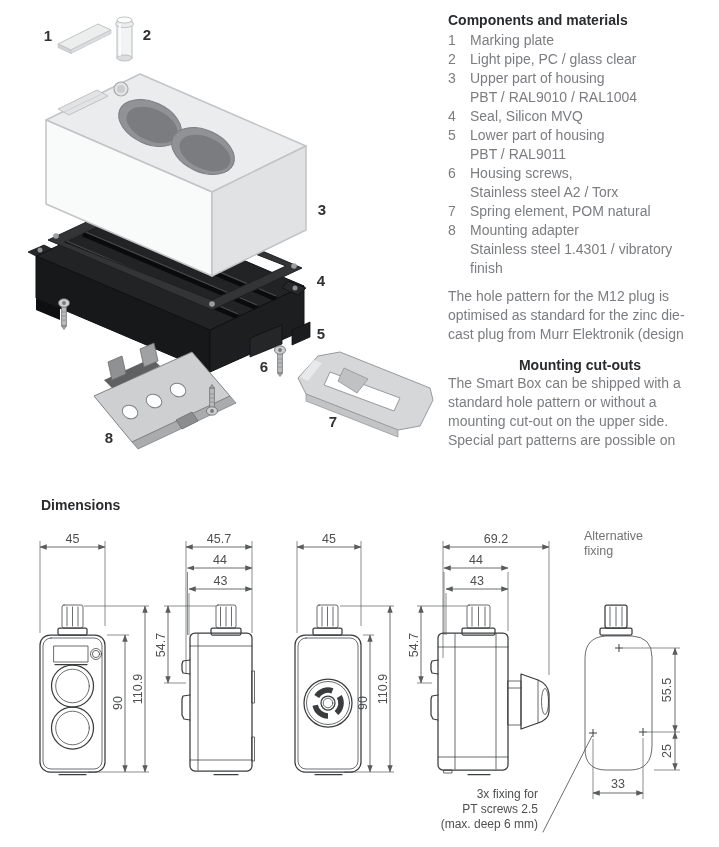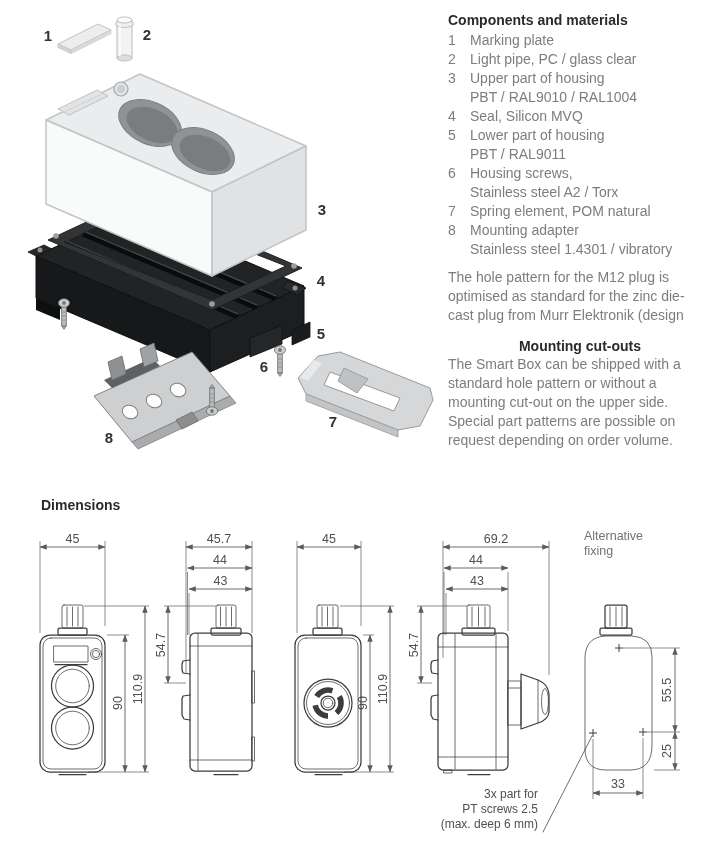--- a/index.html
+++ b/index.html
@@ -190,38 +190,38 @@
         <div class="num">7</div>
         <div class="txt">
             <div>Spring element, POM natural</div>
           </div>
       </div>
       <div class="ci">
         <div class="num">8</div>
         <div class="txt">
             <div>Mounting adapter</div>
         <div>Stainless steel 1.4301 / vibratory</div>
+        <div>finish</div>
           </div>
       </div>
     </div>
 
     <div class="para">
       <div>The hole pattern for the M12 plug is</div>
       <div>optimised as standard for the zinc die-</div>
       <div>cast plug from Murr Elektronik (design</div>
     </div>
 
     <div class="sec-head mount-head">Mounting cut-outs</div>
 
     <div>
       <div>The Smart Box can be shipped with a</div>
       <div>standard hole pattern or without a</div>
       <div>mounting cut-out on the upper side.</div>
       <div>Special part patterns are possible on</div>
-      <div>request depending on order volume.</div>
     </div>
   </div>
 
   <div class="abs sec-head" id="dims-heading">Dimensions</div>
 
   <svg class="abs" style="left:28px;top:523px" width="132" height="262" viewBox="0 0 132 262">
     <defs>
         <marker id="ar1" viewBox="0 0 8 6" refX="7.5" refY="3" markerWidth="8" markerHeight="6" orient="auto-start-reverse">
           <path d="M0,0L8,3L0,6Z" fill="#595b5d"></path>
         </marker>
@@ -432,18 +432,18 @@
     <text class="dt" x="78" y="265" text-anchor="middle">33</text>
     <line class="th" x1="52" y1="213" x2="3" y2="309"></line>
   </svg>
 
   <div class="abs dimlabel" id="alt-fixing">
     <div>Alternative</div>
     <div>fixing</div>
   </div>
 
   <div class="abs" id="drill-note">
-    <div>3x part for</div>
+    <div>3x fixing for</div>
     <div>PT screws 2.5</div>
     <div>(max. deep 6 mm)</div>
   </div>
 
 </div>
 
 </body></html>

